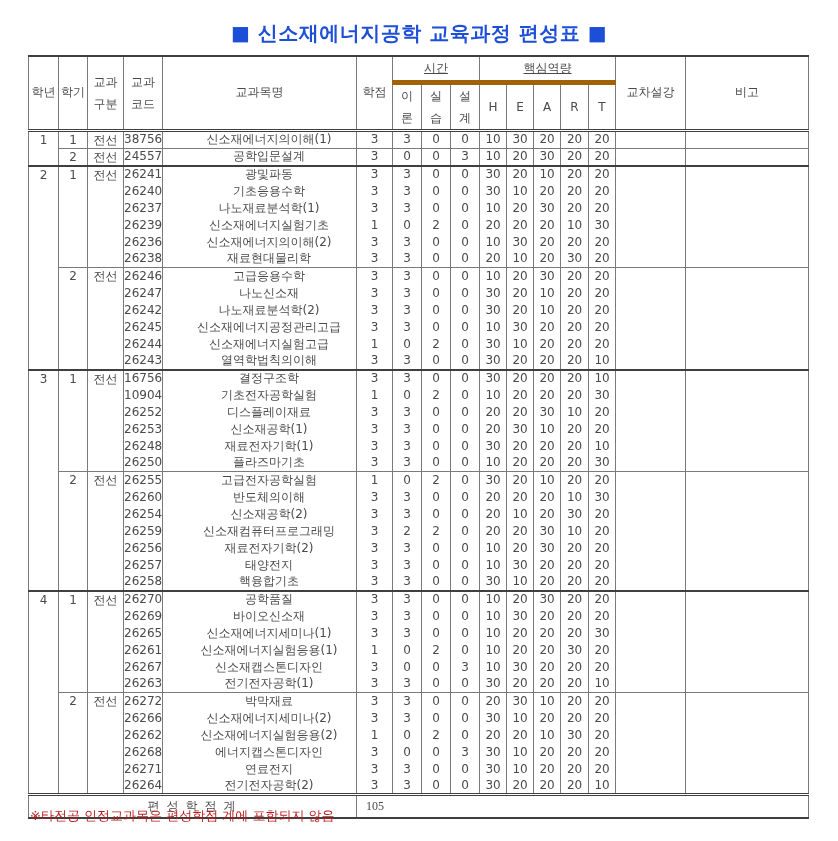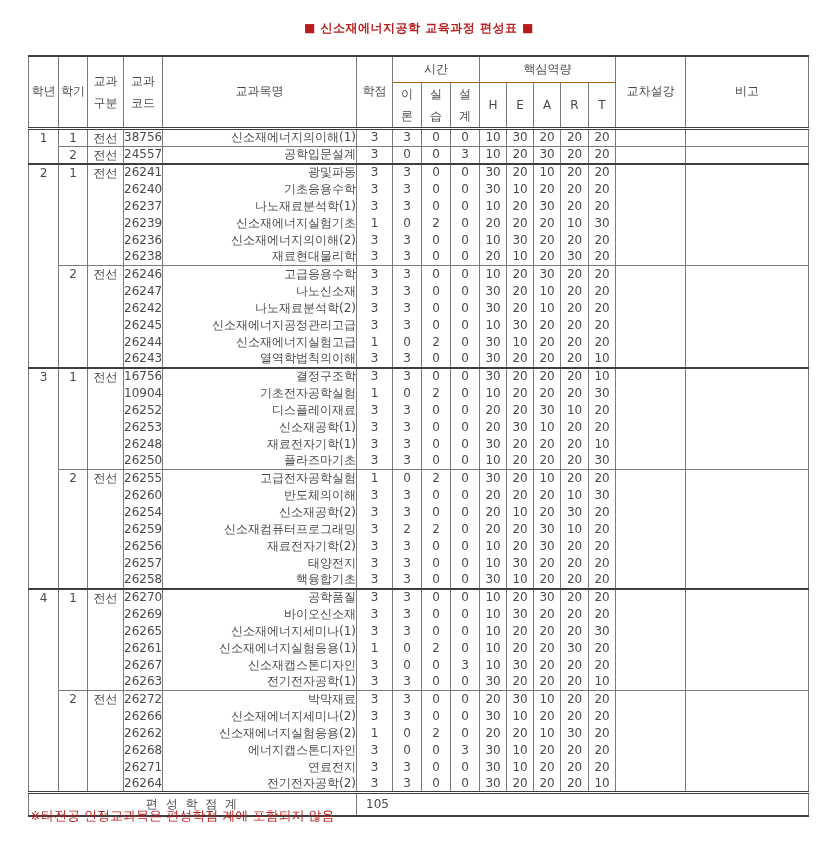--- a/index.html
+++ b/index.html
@@ -4,51 +4,51 @@
 <style>
   * { margin:0; padding:0; box-sizing:border-box; }
   html,body { background:#ffffff; }
   body {
     width:838px; height:841px; position:relative;
     font-family:"DejaVu Sans", sans-serif;
     color:#4a4a4a;
   }
   .title {
     position:absolute; top:20px; left:0; width:100%;
-    text-align:center; font-size:12px; font-weight:bold; color:#b91c1c;
+    text-align:center; font-size:20px; font-weight:bold; color:#1d4ed8;
     letter-spacing:0.5px;
   }
   table.curr {
     position:absolute; top:55px; left:28px; width:780px;
     border-collapse:collapse; table-layout:fixed;
     font-size:12px;
     border-top:2px solid #3f3f3f;
     border-bottom:2px solid #3f3f3f;
     border-left:1px solid #7a7a7a;
     border-right:1px solid #7a7a7a;
   }
   th, td {
     border-left:1px solid #7a7a7a;
     border-right:1px solid #7a7a7a;
     font-weight:normal;
     overflow:hidden; white-space:nowrap;
     text-align:center; vertical-align:middle;
     font-size:12px; color:#4a4a4a;
   }
   thead th { border-bottom:3px double #3f3f3f; }
-  thead th.grp { border-bottom:1px solid #a16207; }
+  thead th.grp { border-bottom:5px solid #a16207;text-decoration:underline; }
   thead tr.h1 { height:26px; }
   thead tr.h2 { height:32px; }
   .two { white-space:pre-line; line-height:22px;margin-top:6px; }
   tbody td { height:17px; line-height:15px; }
-  tbody td.name { text-align:right; padding-left:19px; }
+  tbody td.name { text-align:center; padding-left:19px; }
   tbody td.top { vertical-align:top; padding-top:1px; }
   tbody tr.sem-start td { border-top:1px solid #7a7a7a; }
   tbody tr.year-start td { border-top:2px solid #3f3f3f; }
-  tfoot td { border-top:3px double #3f3f3f; height:23px; }
+  tfoot td { border-top:3px double #3f3f3f; height:23px;font-family:Liberation Serif, serif; }
   tfoot td.total-value { text-align:left; padding-left:9px; }
   tfoot td.total-label { letter-spacing:2px; }
   .footnote {
     position:absolute; top:807px; left:30px;
     font-size:13px; color:#b91c1c;
   }
 </style>
 </head>
 <body>
 

